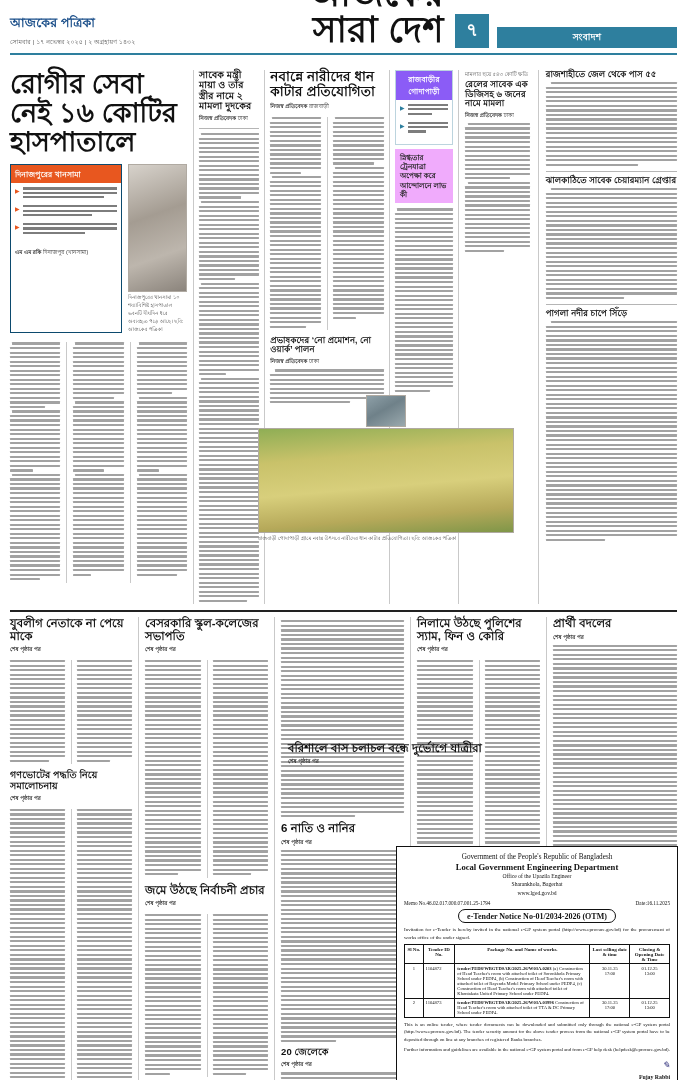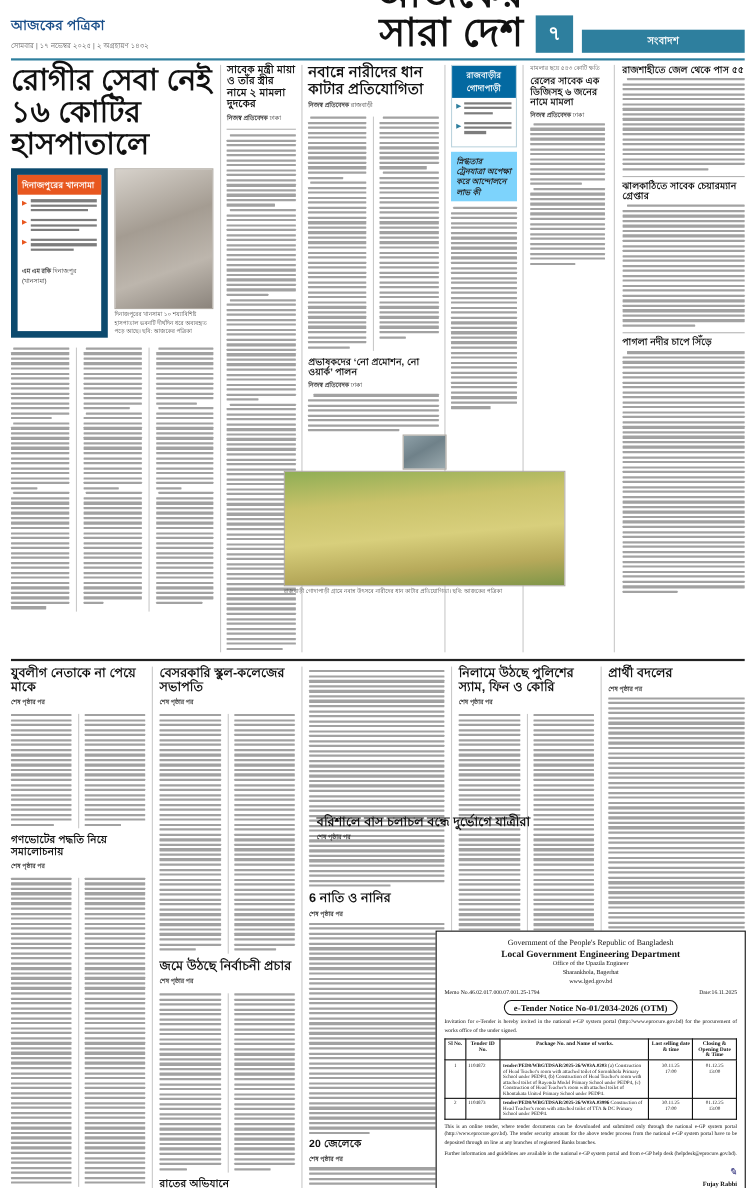--- a/index.html
+++ b/index.html
@@ -16,21 +16,21 @@
   .mh-left { width: 170px; }
   .mh-brand { font-size: 12.5px; font-weight: bold; color: #1b4f8a; letter-spacing: .2px; }
   .mh-date { font-size: 6.2px; color: #555; margin-top: 3px; letter-spacing: .1px; }
   .mh-center { flex: 1; text-align: right; padding-right: 6px; }
   .mh-title { font-size: 36px; font-weight: bold; color: #111; letter-spacing: .4px; line-height: 1; display:inline-block;margin-left:34px;}
   .mh-pageno {
     width: 34px; height: 34px; background: #2e7f9e; color: #fff;
     display: flex; align-items: center; justify-content: center;
     font-size: 18px; font-weight: bold; margin-left: 5px;
   }
-  .mh-right { width: 148px; margin-left: 8px; }
+  .mh-right { width: 180px; margin-left: 8px; }
   .sondesh-bar {
     background: #2e7f9e; color: #fff; text-align: center;
     font-size: 9px; font-weight: bold; padding: 3px 0; letter-spacing: .3px;
   }
   .rule-top { border-bottom: 2.5px solid #2e7f9e; margin: 5px 0 0 0; }
 
   
   .hl { font-weight: bold; color: #111; line-height: 1.08; letter-spacing: .1px; }
   .hl-mega { font-size: 27px; }
   .hl-lg   { font-size: 13.5px; }
@@ -46,28 +46,28 @@
     display: block; height: 2.2px; background: #8d8d8d;
     margin-bottom: 2.35px; border-radius: .4px; opacity: .82;
   } .copy i.s80 { width: 80%; }
   .copy i.s70 { width: 70%; } .copy i.s60 { width: 60%; }
   .copy i.s45 { width: 45%; } .copy i.s35 { width: 35%; }
   .copy i.ind { width: 96%; margin-left: 4%; }
 
   .vrule { border-left: 1px solid #c9c9c9; }
 
   
-  .top-sec { display: flex; padding-top: 4px; }
+  .top-sec { display: flex; padding-top: 4px; margin-top: 11px; }
   .col-a { width: 238px; padding-right: 6px; }
   .col-b { width: 90px; padding: 0 5px; }
   .col-c { width: 160px; padding: 0 5px; }
   .col-d { width: 87px; padding: 0 5px; }
   .col-e { width: 92px; padding-left: 6px; }
 
-  .bulletbox { border: 6px solid #0c4a6e; width: 88px; }
+  .bulletbox { border: 1px solid #0c4a6e; width: 112px; }
   .bb-head {
     background: #e8571f; color: #fff; font-size: 7.6px; font-weight: bold;
     padding: 2.5px 4px; letter-spacing: .2px;
   }
   .bb-body { padding: 4px 4px 2px 4px; }
   .bb-item { display: flex; margin-bottom: 5px; }
   .bb-mark { color: #e8571f; font-size: 6px; margin-right: 3px; line-height: 1; padding-top: 1px;}
   .bb-lines { flex: 1; }
   .bb-lines i { display:block; height: 2.1px; background:#7d7d7d; margin-bottom: 2.2px; }
 
@@ -83,28 +83,28 @@
   .cap { font-size: 5.2px; color: #444; line-height: 1.5; margin-top: 2px; }
 
   .tiny-note { font-size: 5.4px; color: #555; line-height: 1.55; }
 
   .cols2 { display: flex; gap: 6px; }
   .cols2 > div { flex: 1; }
   .cols3 { display: flex; gap: 6px; }
   .cols3 > div { flex: 1; }
 
   .bluebox-head {
-    background: #0369a1; color: #fff; font-size: 7.4px; font-weight: bold;
+    background: #8b5cf6; color: #fff; font-size: 7.4px; font-weight: bold;
     text-align: center; padding: 2.5px 3px; letter-spacing: .2px;
   }
   .bluebox { border: 1px solid #bcd4de; }
   .bluebox .bb2 { padding: 4px; }
   .bluebox .bb2 .bb-item .bb-mark { color: #2e7f9e; }
 
-  .grayquote { background: #7dd3fc; padding: 4px 5px; margin-top: 4px; font-style: italic; }
+  .grayquote { background: #f0abfc; padding: 4px 5px; margin-top: 4px; }
   .grayquote .q { font-size: 7.2px; font-weight: bold; color: #222; line-height: 1.3; }
 
   
   .sec-rule { border-top: 2px solid #222; margin: 6px 0 5px; }
   .sec-rule-thin { border-top: 1px solid #b5b5b5; margin: 5px 0 4px; }
   .mid-sec { display: flex; }
   .m1 { width: 128px; padding-right: 6px; }
   .m2 { width: 136px; padding: 0 6px; }
   .m3 { width: 136px; padding: 0 6px; }
   .m4 { width: 136px; padding: 0 6px; }

